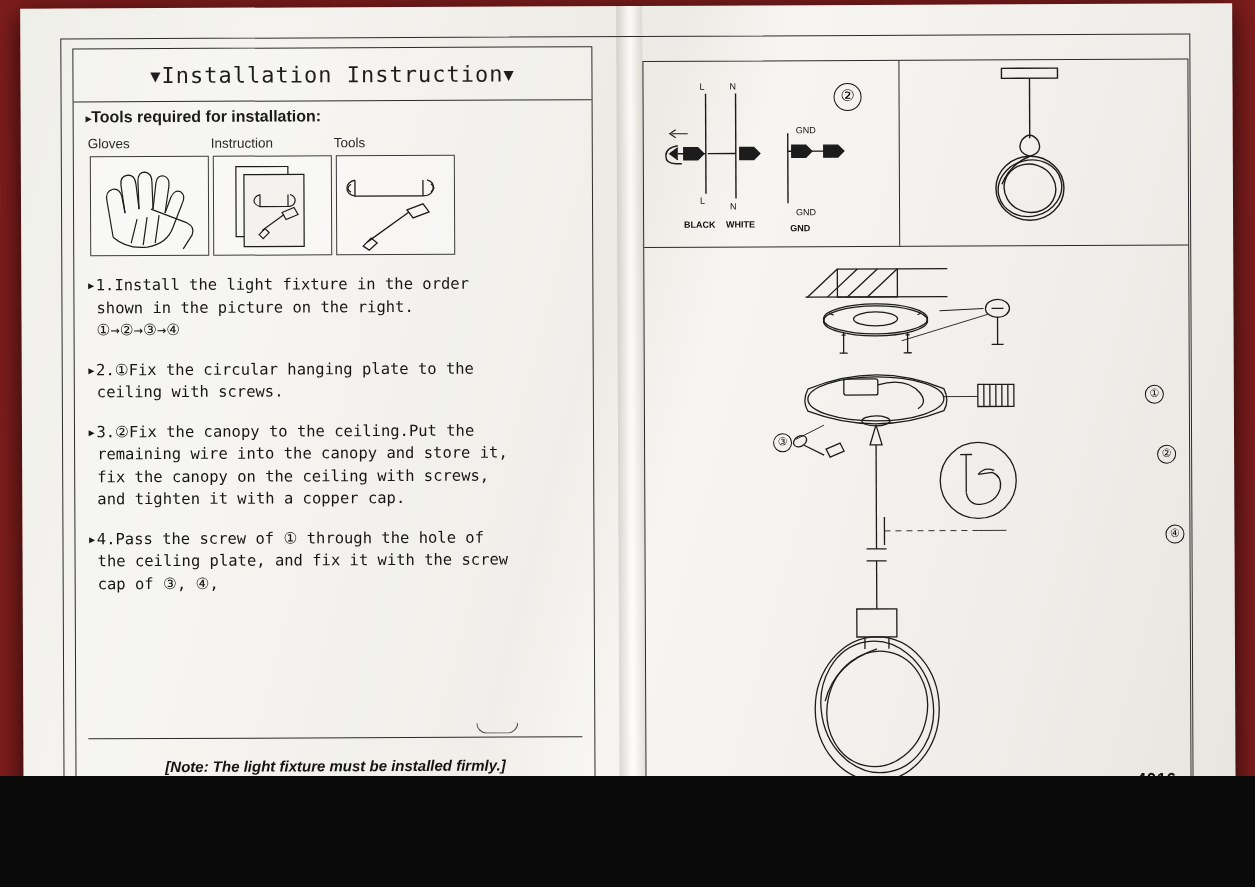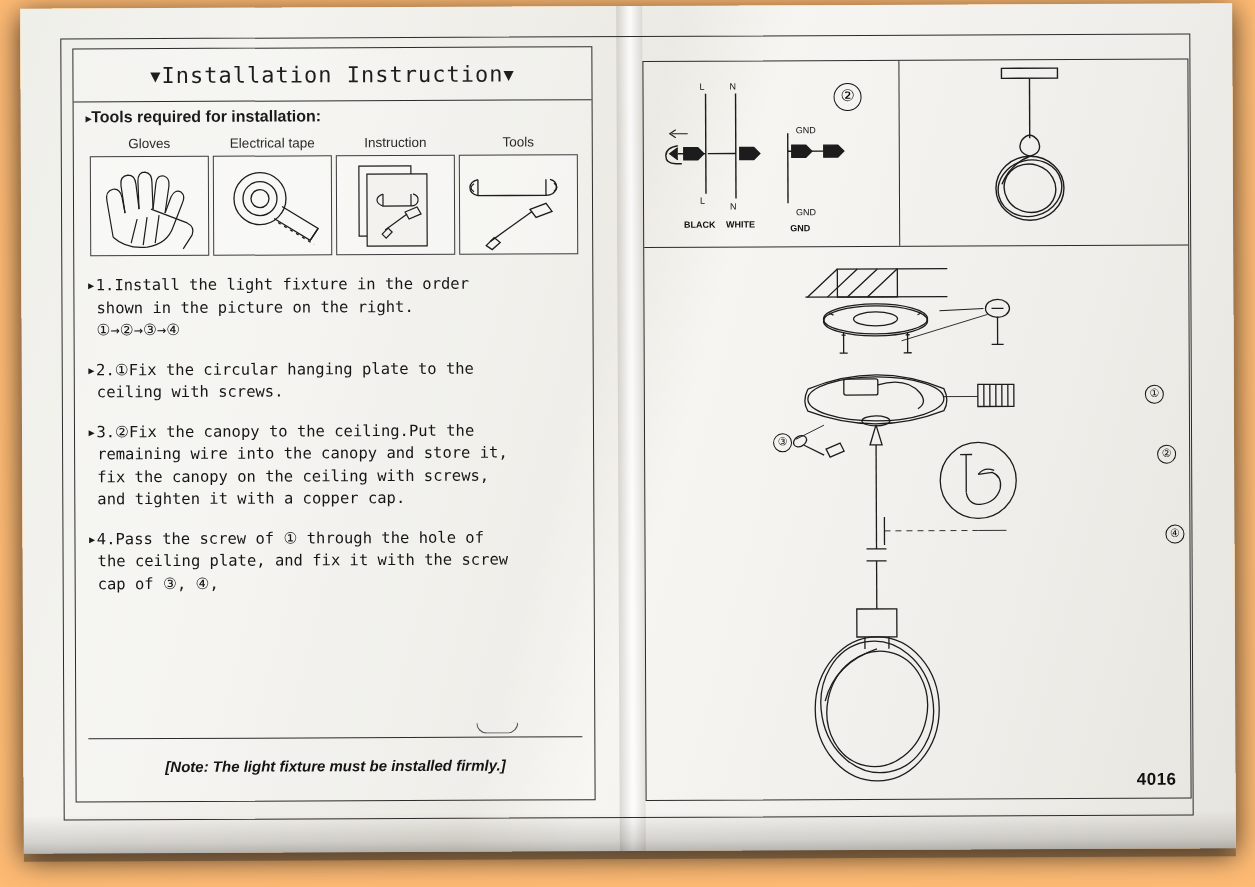--- a/index.html
+++ b/index.html
@@ -1,17 +1,17 @@
 <!DOCTYPE html>
 <html><head>
 <meta charset="utf-8">
 <style>
   html,body{margin:0;padding:0;background:#0a0a0a;}
   body{width:1255px;height:887px;overflow:hidden;font-family:"Liberation Sans",sans-serif;}
-  .stage{position:relative;width:1255px;height:887px;background:#fdba74;overflow:hidden;}
+  .stage{position:relative;width:1255px;height:776px;background:#7f1d1d;overflow:hidden;}
 
   
   .sheet{
     position:absolute;left:22px;top:6px;width:1212px;height:845px;
     background:linear-gradient(105deg,#efefea 0%,#f4f3ef 18%,#eceae4 46%,#f6f5f1 54%,#efeeea 78%,#e7e5df 100%);
     box-shadow:0 6px 28px rgba(0,0,0,.75);
     transform:rotate(-0.25deg);
   }
   .sheet:before{
     content:"";position:absolute;left:596px;top:0;width:26px;height:100%;
@@ -29,21 +29,21 @@
   .lbox{position:absolute;left:0;top:0;width:518px;height:752px;border:1.4px solid #2b2b2b;background:rgba(255,255,255,.22);}
   .title-bar{position:absolute;left:0;top:0;width:100%;height:52px;border-bottom:1.4px solid #2b2b2b;
     display:flex;align-items:center;justify-content:center;}
   .title-txt{font-family:"DejaVu Sans Mono",monospace;font-size:22px;letter-spacing:1px;color:#1d1d1d;}
   .tri{font-size:17px;position:relative;top:-1px;}
 
   .tools-head{position:absolute;left:12px;top:59px;font-size:16px;font-weight:bold;color:#1b1b1b;}
   .tools-head .arr{font-size:11px;}
 
   .tools-row{position:absolute;left:14px;top:87px;width:492px;display:flex;}
-  .tool{width:123px;text-align:center;}
+  .tool{width:123px;}
   .tool .cap{font-size:13.5px;color:#2a2a2a;margin-bottom:5px;}
   .tool .bx{height:98px;border:1.2px solid #3a3a3a;margin:0 2px;position:relative;background:rgba(255,255,255,.35);}
 
   .steps{position:absolute;left:22px;top:225px;width:480px;font-family:"DejaVu Sans Mono",monospace;
     font-size:15.5px;line-height:22.5px;color:#161616;}
   .step{margin-bottom:17px;}
   .step .lead{margin-left:-10px;}
 
   .note{position:absolute;left:0;bottom:26px;width:100%;text-align:center;font-size:15px;font-weight:bold;
     font-style:italic;color:#141414;}
@@ -100,35 +100,20 @@
                   <path d="M62 52 L65 26 Q66 18 73 19 Q79 21 78 29 L74 56"></path>
                   <path d="M74 56 L80 40 Q84 32 90 35 Q95 39 91 47 L82 70"></path>
                   <path d="M22 80 Q35 92 56 90 Q76 87 82 70"></path>
                   <path d="M40 86 L46 62 M52 88 L56 60 M64 86 L68 58"></path>
                   <path d="M60 52 L96 66 Q104 70 101 78 L92 92"></path>
                 </g>
               </svg>
             </div>
           </div>
 
-          <div class="tool">
-            <div class="cap">Electrical tape</div>
-            <div class="bx">
-              <svg width="119" height="96" viewBox="0 0 119 96">
-                <g class="ln" stroke-width="1.3">
-                  <circle cx="46" cy="42" r="26"></circle>
-                  <circle cx="46" cy="42" r="17"></circle>
-                  <circle cx="46" cy="42" r="9"></circle>
-                  <path d="M60 62 L96 84 L104 72 L68 50"></path>
-                  <path d="M64 66 L100 88" stroke-dasharray="3 4"></path>
-                  <path d="M96 84 L104 72"></path>
-                </g>
-              </svg>
-            </div>
-          </div>
 
           <div class="tool">
             <div class="cap">Instruction</div>
             <div class="bx">
               <svg width="119" height="96" viewBox="0 0 119 96">
                 <g class="ln" stroke-width="1.2">
                   <path d="M22 10 L74 10 L74 80 L22 80 Z"></path>
                   <path d="M30 18 L90 18 L90 90 L30 90 Z" fill="#f3f2ee"></path>
                   <path d="M46 38 Q40 40 40 44 Q40 48 46 50 L74 50 Q80 50 81 45 Q82 40 76 38"></path>
                   <path d="M46 38 L46 50 M74 38 L74 50"></path>

